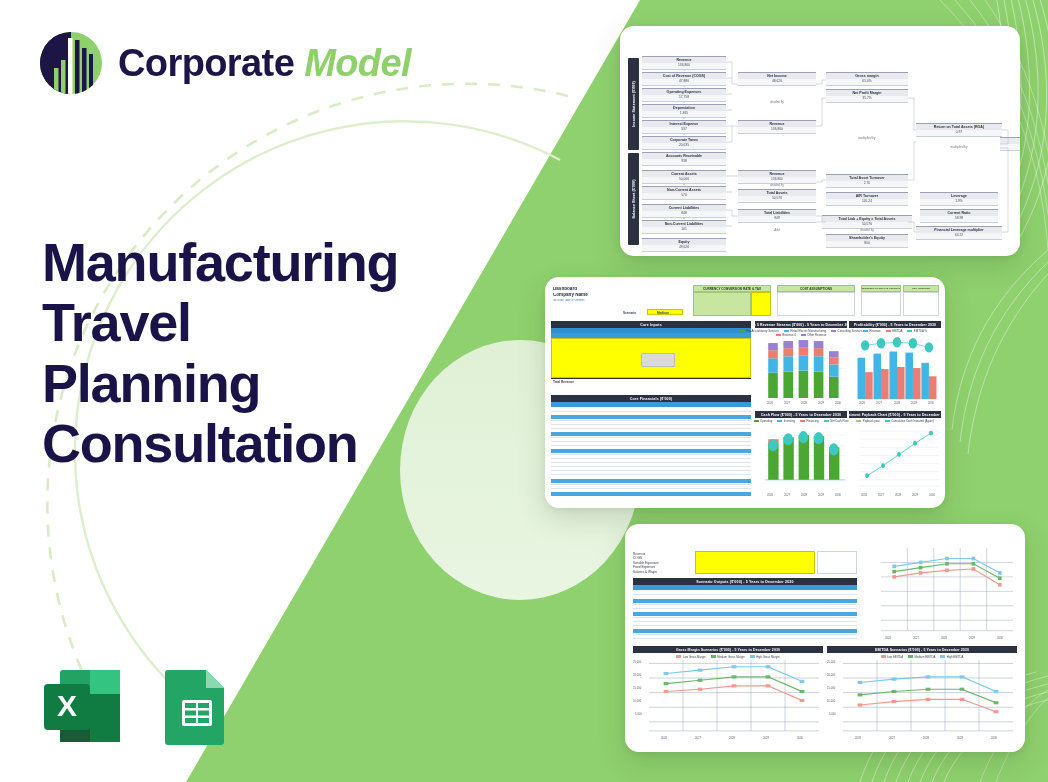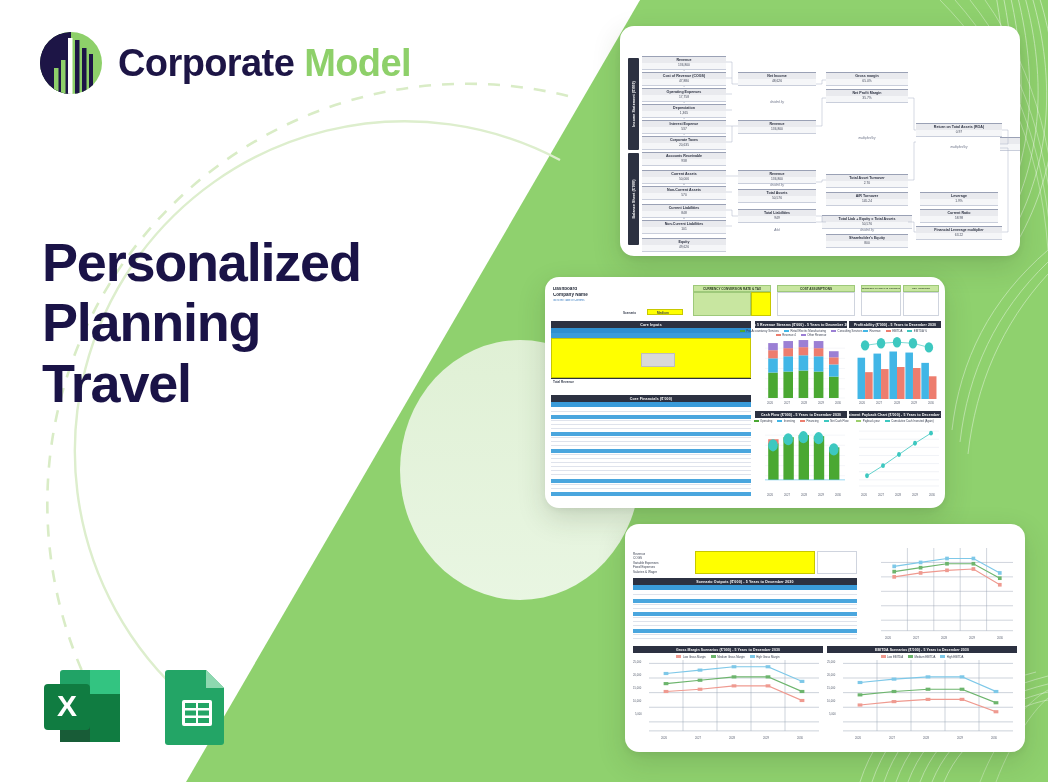--- a/index.html
+++ b/index.html
@@ -23,21 +23,21 @@
   .logo-wrap {
     position: absolute; left: 38px; top: 30px;
     display: flex; align-items: center; gap: 14px;
   }
   .logo-mark { width: 66px; height: 66px; flex: 0 0 66px; }
   .logo-text {
     font-size: 38px; font-weight: 700; letter-spacing: -0.6px;
     white-space: nowrap; line-height: 1;
   }
   .logo-text .w1 { color: #1d1546; }
-  .logo-text .w2 { color: #8ed06a; }
+  .logo-text .w2 { color: #8ed06a; font-style: italic; }
 
   .headline {
     position: absolute; left: 42px; top: 232px; width: 400px;
     color: #1a1347;
     font-size: 54px; font-weight: 700; line-height: 1.12;
     letter-spacing: -1.2px;
   }
   .headline .hl-line { display: block; }
 
   .app-icons {
@@ -234,23 +234,24 @@
         <rect x="51" y="24" width="4.0" height="40" fill="#1d1546"></rect>
         <rect x="30" y="8" width="4.5" height="56" fill="#ffffff"></rect>
       </g>
     </svg>
     <div class="logo-text">
       <span class="w1">Corporate</span><span>&nbsp;</span><span class="w2">Model</span>
     </div>
   </div>
 
   <div class="headline">
-    <span class="hl-line">Personalized</span>
+    <span class="hl-line">Manufacturing</span>
+    <span class="hl-line">Travel</span>
     <span class="hl-line">Planning</span>
-    <span class="hl-line">Travel</span>
+    <span class="hl-line">Consultation</span>
   </div>
 
   <div class="app-icons">
     <svg class="app-icon" viewBox="0 0 88 88">
       <rect x="22" y="8" width="60" height="72" rx="3" fill="#21a366"></rect>
       <rect x="52" y="8" width="30" height="24" fill="#33c481"></rect>
       <rect x="52" y="32" width="30" height="24" fill="#107c41"></rect>
       <rect x="22" y="32" width="30" height="24" fill="#185c37" opacity="0.25"></rect>
       <rect x="22" y="56" width="60" height="24" fill="#185c37"></rect>
       <rect x="52" y="56" width="30" height="24" fill="#107c41"></rect>

